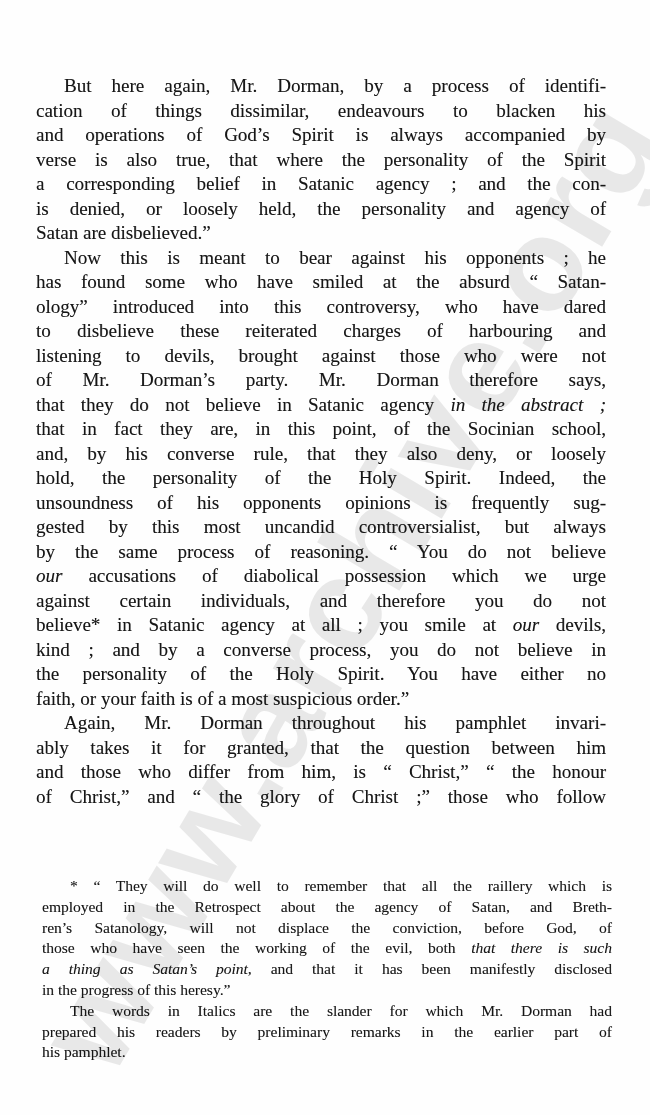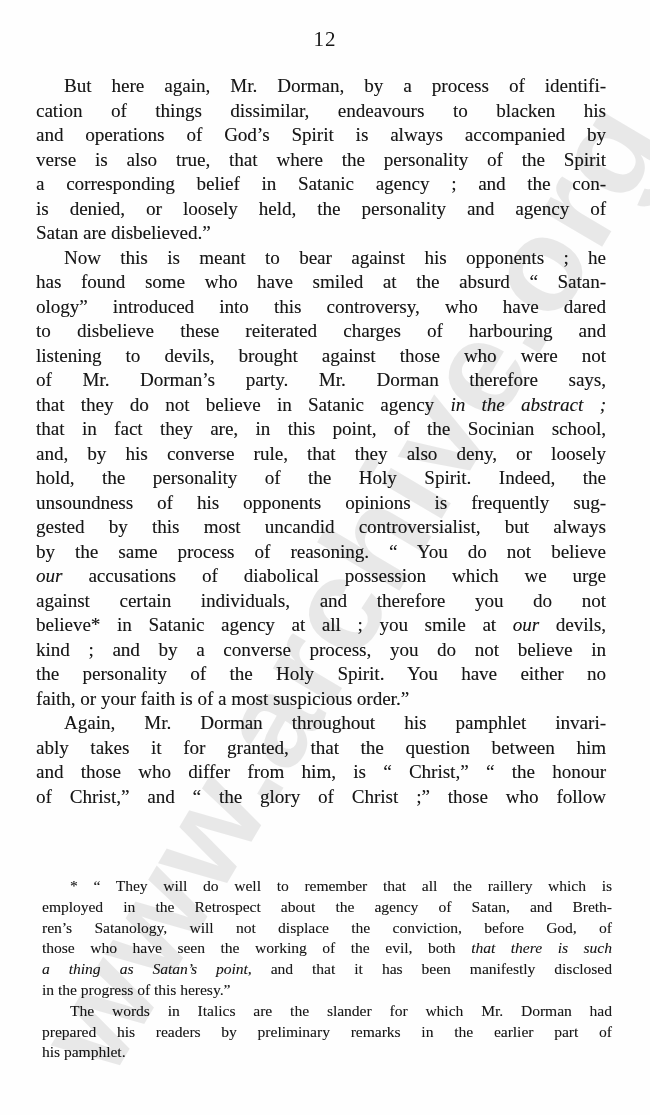--- a/index.html
+++ b/index.html
@@ -74,21 +74,20 @@
   }
   .it {
     font-style: italic;
   }
 </style>
 </head>
 <body>
 
 <div class="page">
   <div class="watermark">www.archive.org</div>
-  <div class="page-number">12</div>
   <div class="main-text" id="main-text">
       <div>
         <div class="line indent"><span>But here again, Mr. Dorman, by a process of identifi-</span></div>
         <div class="line"><span>cation of things dissimilar, endeavours to blacken his</span></div>
         <div class="line"><span>and operations of God’s Spirit is always accompanied by</span></div>
         <div class="line"><span>verse is also true, that where the personality of the Spirit</span></div>
         <div class="line"><span>a corresponding belief in Satanic agency ; and the con-</span></div>
         <div class="line"><span>is denied, or loosely held, the personality and agency of</span></div>
         <div class="line no-just"><span>Satan are disbelieved.”</span></div>
       </div>

